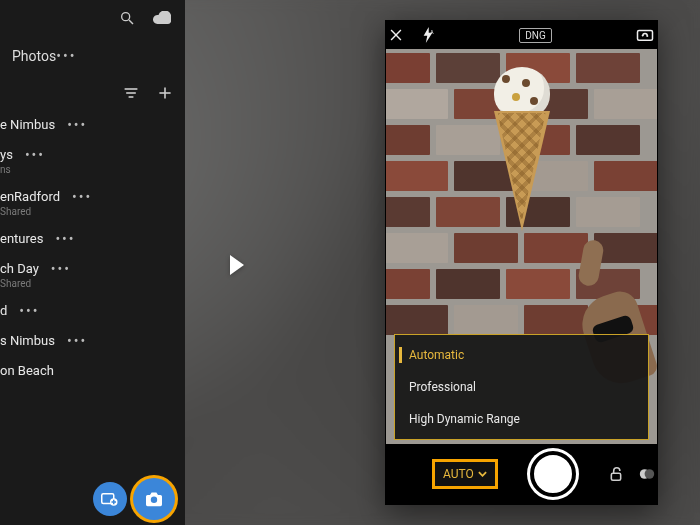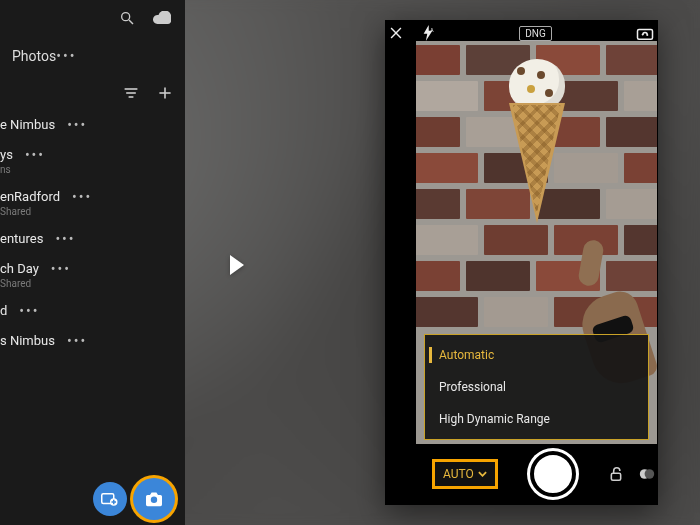--- a/index.html
+++ b/index.html
@@ -58,29 +58,29 @@
 
   
   .panel-right {
     position:absolute; left:385px; top:20px; width:273px; height:485px;
     background:#000; color:#eee;
     box-shadow:0 8px 30px rgba(0,0,0,.5);
     border:1px solid #000;
     display:flex; flex-direction:column;
   }
   .camtop {
-    height:20px; background:#000; display:flex; align-items:flex-end;
+    height:28px; background:#000; display:flex; align-items:center;
     justify-content:space-between; padding:0 3px; font-size:12px;
   }
   .camtop .left { display:flex; align-items:center; gap:18px;}
   .dngbadge {
     border:1px solid #aaa; color:#ddd; font-size:10px; padding:1px 5px; border-radius:2px;
   }
   .viewfinder {
-    flex:1; position:relative; overflow:hidden;margin-left:30px;
+    flex:1; position:relative; overflow:hidden;
   }
   .brick { position:absolute; border-radius:1px; }
   .mortar { position:absolute; inset:0; background:#9c9892; }
   .hand {
     position:absolute; right:18px; bottom:70px; width:70px; height:140px;
   }
   .wrist {
     position:absolute; right:-8px; bottom:-10px; width:60px; height:90px;
     background:#8a6a4e; border-radius:30px 18px 10px 30px;
     transform:rotate(-18deg);
@@ -226,20 +226,25 @@
       <div class="txt">
           <span class="ititle">d</span>
         </div>
       <span class="dots">•••</span>
     </div>
     <div class="item">
       <div class="txt">
           <span class="ititle">s Nimbus</span>
         </div>
       <span class="dots">•••</span>
+    </div>
+    <div class="item">
+      <div class="txt">
+          <span class="ititle">on Beach</span>
+        </div>
     </div>
   </div>
 
   <div class="bottombar">
     <div class="pill-blue">
       <svg width="18" height="16" viewBox="0 0 24 20" fill="#fff">
           <rect x="1" y="3" width="16" height="13" rx="2" fill="none" stroke="#fff" stroke-width="2"></rect>
           <circle cx="17" cy="14" r="5"></circle>
           <path d="M17 11v6M14 14h6" stroke="#3b86d9" stroke-width="2"></path>
         </svg>

